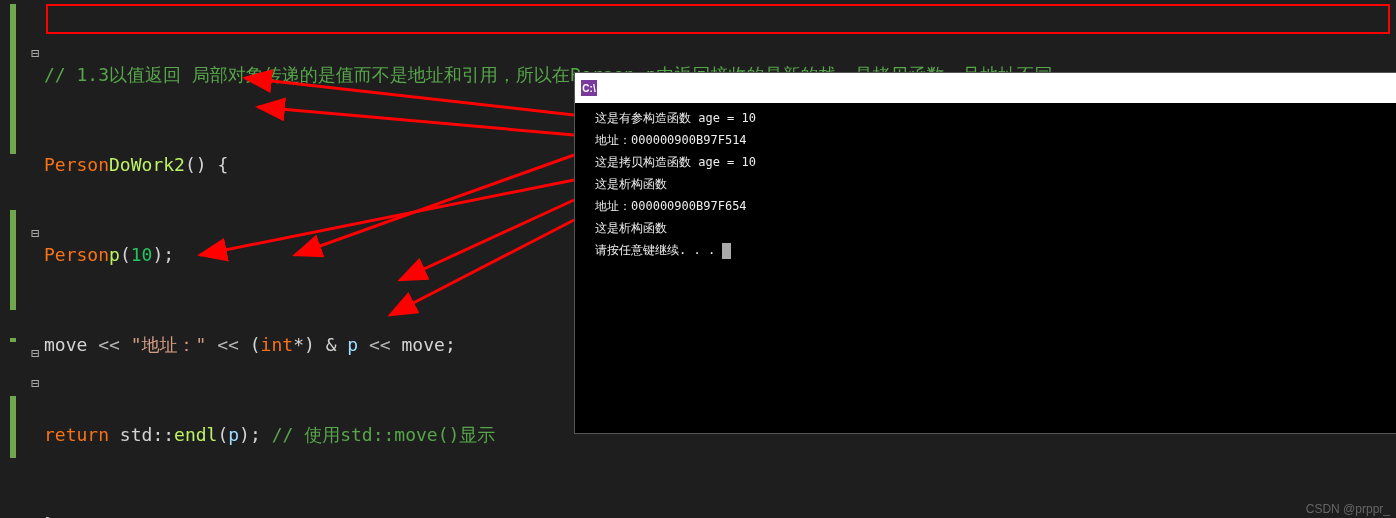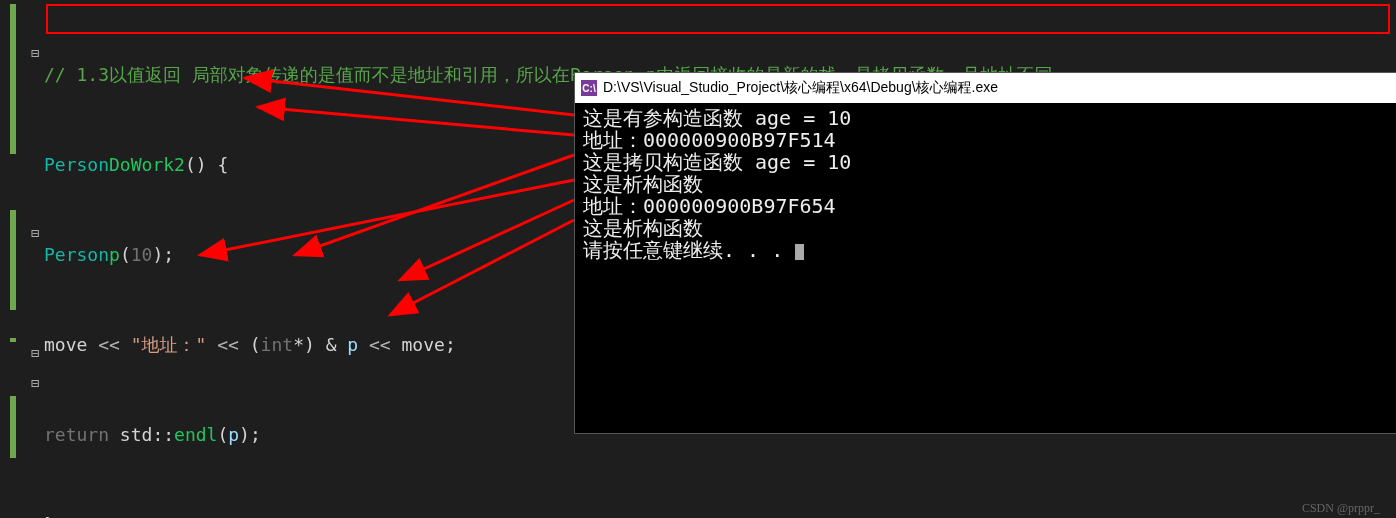--- a/index.html
+++ b/index.html
@@ -2,35 +2,35 @@
 <html><head>
 <meta charset="utf-8">
 <style>
   html,body{margin:0;padding:0;width:1396px;height:518px;background:#1e1e1e;font-family:Consolas,'Microsoft YaHei',monospace;overflow:hidden;position:relative}
   .editor{position:relative;width:100%;height:100%;font-size:18px;line-height:30px}
   .fold{position:absolute;color:#aaa;font-size:14px;left:28px;text-align:center;width:14px}
   .marker{position:absolute;left:10px;width:6px;background:#6fa84f}
   .code{position:absolute;left:44px;top:0;white-space:pre;color:#d4d4d4}
   .ln{height:30px;display:flex;align-items:center}
   .cmt{color:#57a64a}
-  .kw{color:#737373}
-  .typ{color:#14b8a6}
+  .kw{color:#f97316}
+  .typ{color:#f97316}
   .str{color:#d69d85}
-  .fn{color:#22c55e}
+  .fn{color:#bef264}
   .op{color:#b4b4b4}
-  .num{color:#737373}
+  .num{color:#22c55e}
   .var{color:#9cdcfe}
   .hlbox{position:absolute;left:46px;top:4px;width:1340px;height:26px;border:2px solid #ff0000;pointer-events:none}
   .console{position:absolute;left:574px;top:72px;width:822px;height:360px;background:#000;border:1px solid #555}
   .titlebar{height:30px;background:#fff;display:flex;align-items:center;font-size:14px;font-family:'Microsoft YaHei',sans-serif;color:#000}
   .ticon{width:16px;height:16px;background:#7a3a9c;margin:0 6px;display:flex;align-items:center;justify-content:center;color:#fff;font-size:10px;font-weight:bold}
-  .conbody{padding:4px 8px;color:#eee;font-size:20px;line-height:22px;font-family:'NSimSun','SimSun',monospace;white-space:pre}
+  .conbody{padding:4px 20px;color:#eee;font-size:12px;line-height:22px;font-family:'NSimSun','SimSun',monospace;white-space:pre}
   .cursor{display:inline-block;width:9px;height:16px;background:#aaa;vertical-align:middle}
   svg.arrows{position:absolute;left:0;top:0;pointer-events:none}
-  .watermark{position:absolute;right:16px;bottom:2px;color:#666;font-size:12px;font-family:Liberation Serif, serif}
+  .watermark{position:absolute;right:6px;bottom:2px;color:#666;font-size:12px;font-family:Liberation Sans, sans-serif}
 </style>
 </head>
 <body>
 
 <div class="editor">
   <div class="hlbox"></div>
 
   <div class="marker" style="top:4px;height:150px"></div>
   <div class="marker" style="top:210px;height:100px"></div>
   <div class="marker" style="top:338px;height:4px"></div>
@@ -39,21 +39,21 @@
   <div class="fold" style="top:38px">⊟</div>
   <div class="fold" style="top:218px">⊟</div>
   <div class="fold" style="top:338px">⊟</div>
   <div class="fold" style="top:368px">⊟</div>
 
   <div class="code">
     <div class="ln"><span class="cmt">// 1.3以值返回 局部对象传递的是值而不是地址和引用，所以在Person p中返回接收的是新的栈，是拷贝函数，且地址不同</span></div>
     <div class="ln"><span class="typ">Person</span> <span class="fn">DoWork2</span><span>() {</span></div>
     <div class="ln">    <span class="typ">Person</span> <span class="fn">p</span><span>(</span><span class="num">10</span><span>);</span></div>
     <div class="ln">    <span>move </span><span class="op">&lt;&lt;</span><span class="str"> "地址：" </span><span class="op">&lt;&lt;</span><span> (</span><span class="kw">int</span><span>*) &amp; </span><span class="var">p</span><span class="op"> &lt;&lt; </span><span>move</span><span>;</span></div>
-    <div class="ln">    <span class="kw">return</span><span> std::</span><span class="fn">endl</span><span>(</span><span class="var">p</span><span>);</span></div>
+    <div class="ln">    <span class="kw">return</span><span> std::</span><span class="fn">endl</span><span>(</span><span class="var">p</span><span>);</span><span class="cmt"> // 使用std::move()显示</span></div>
     <div class="ln"><span>}</span></div>
     
     
     
     
     
     
     
     
     
@@ -72,21 +72,20 @@
     <line x1="574" y1="155" x2="295" y2="255" stroke="#ff0000" stroke-width="3" marker-end="url(#ah)"></line>
     <line x1="574" y1="180" x2="200" y2="255" stroke="#ff0000" stroke-width="3" marker-end="url(#ah)"></line>
     <line x1="574" y1="200" x2="400" y2="280" stroke="#ff0000" stroke-width="3" marker-end="url(#ah)"></line>
     <line x1="574" y1="220" x2="390" y2="315" stroke="#ff0000" stroke-width="3" marker-end="url(#ah)"></line>
   </svg>
 </div>
 
 <div class="console">
   <div class="titlebar">
     <div class="ticon">C:\</div>
-    <span>D:\VS\Visual_Studio_Project\核心编程\x64\Debug\核心编程.exe</span>
   </div>
   <div class="conbody"><span>这是有参构造函数 age = 10</span>
 <span>地址：000000900B97F514</span>
 <span>这是拷贝构造函数 age = 10</span>
 <span>这是析构函数</span>
 <span>地址：000000900B97F654</span>
 <span>这是析构函数</span>
 <span>请按任意键继续. . . </span><span class="cursor"></span></div>
 </div>
 

